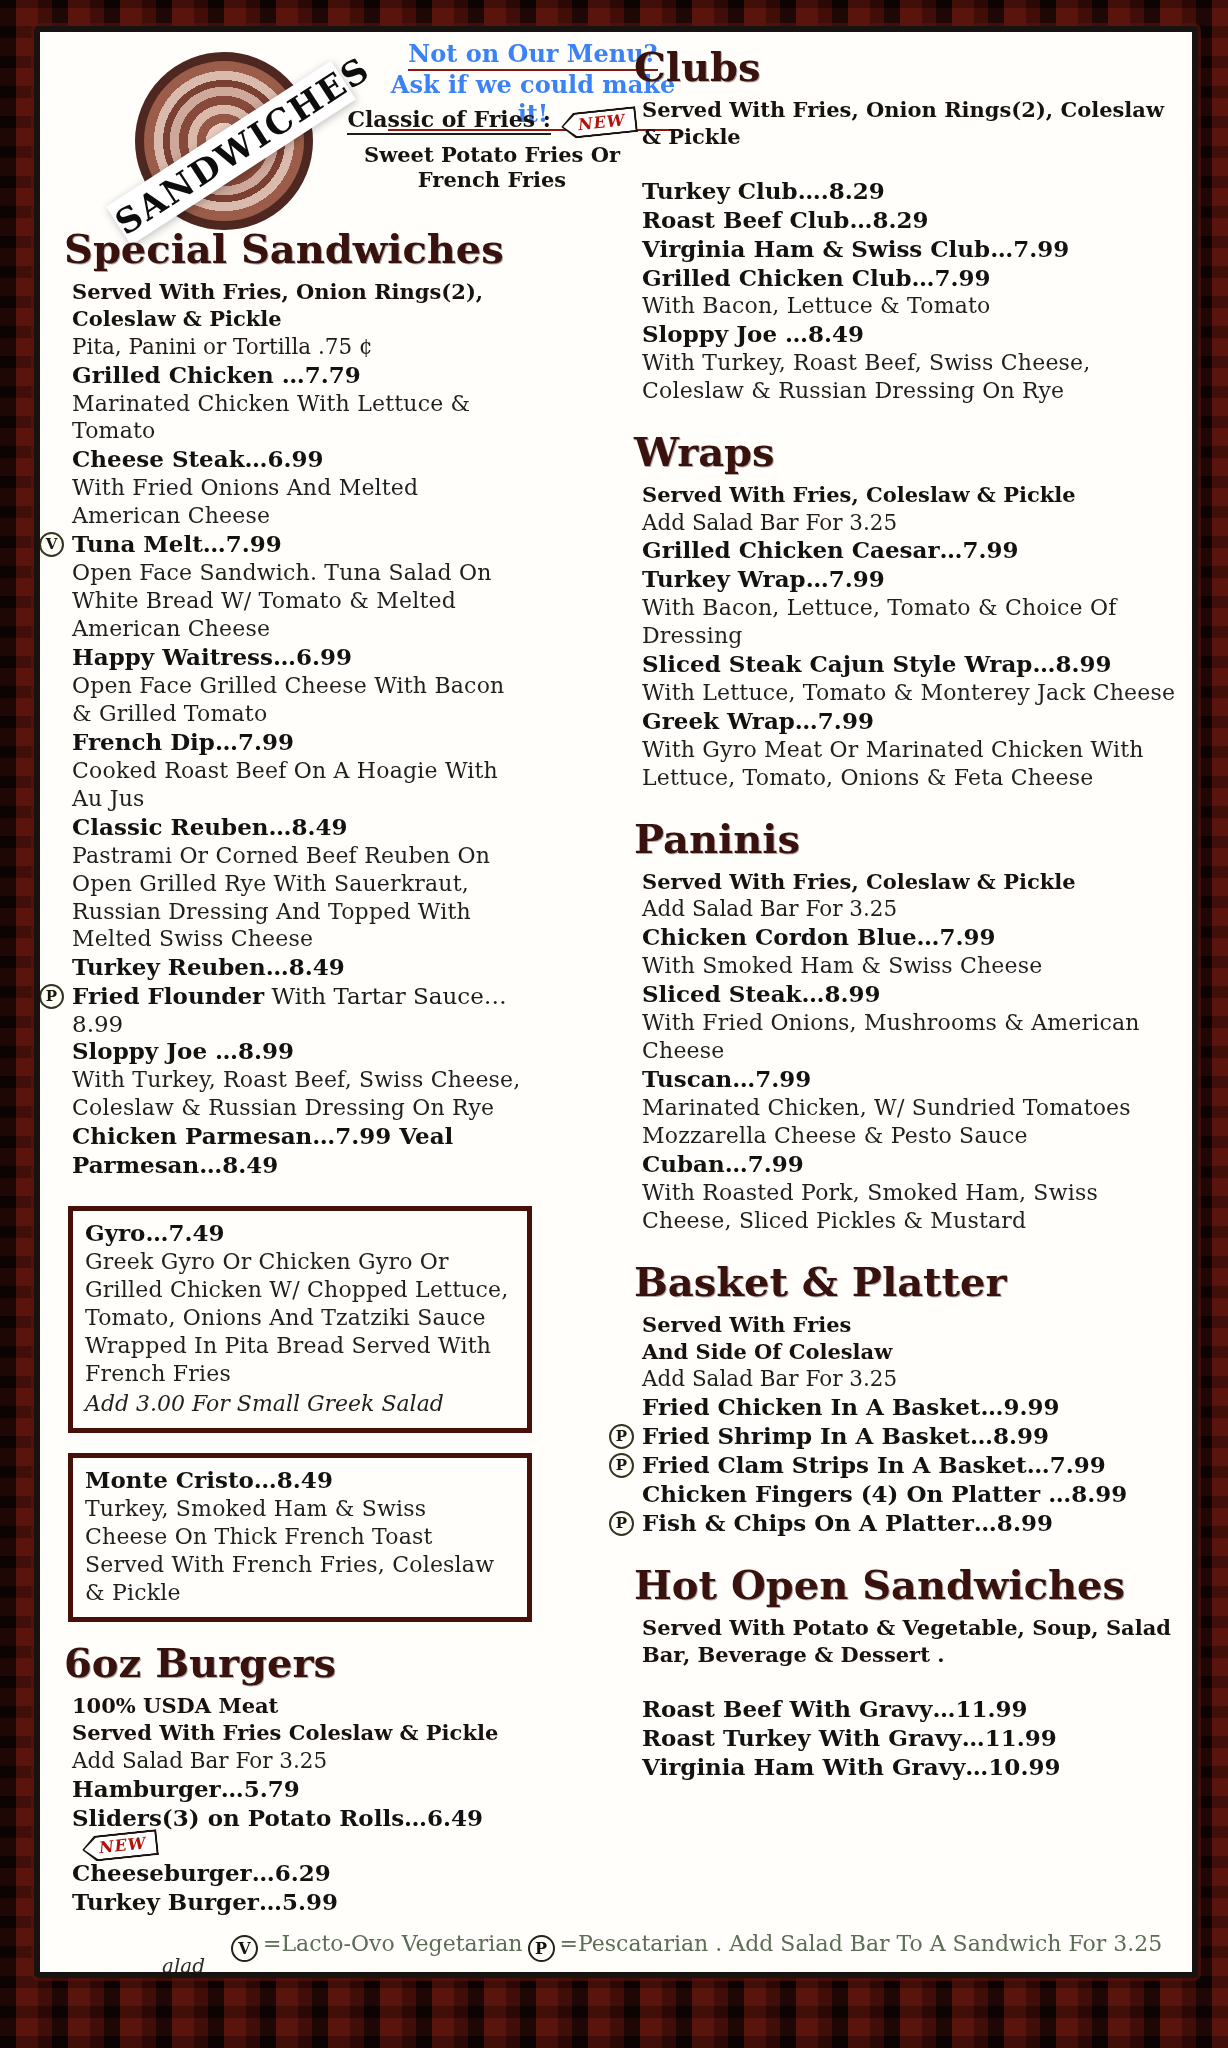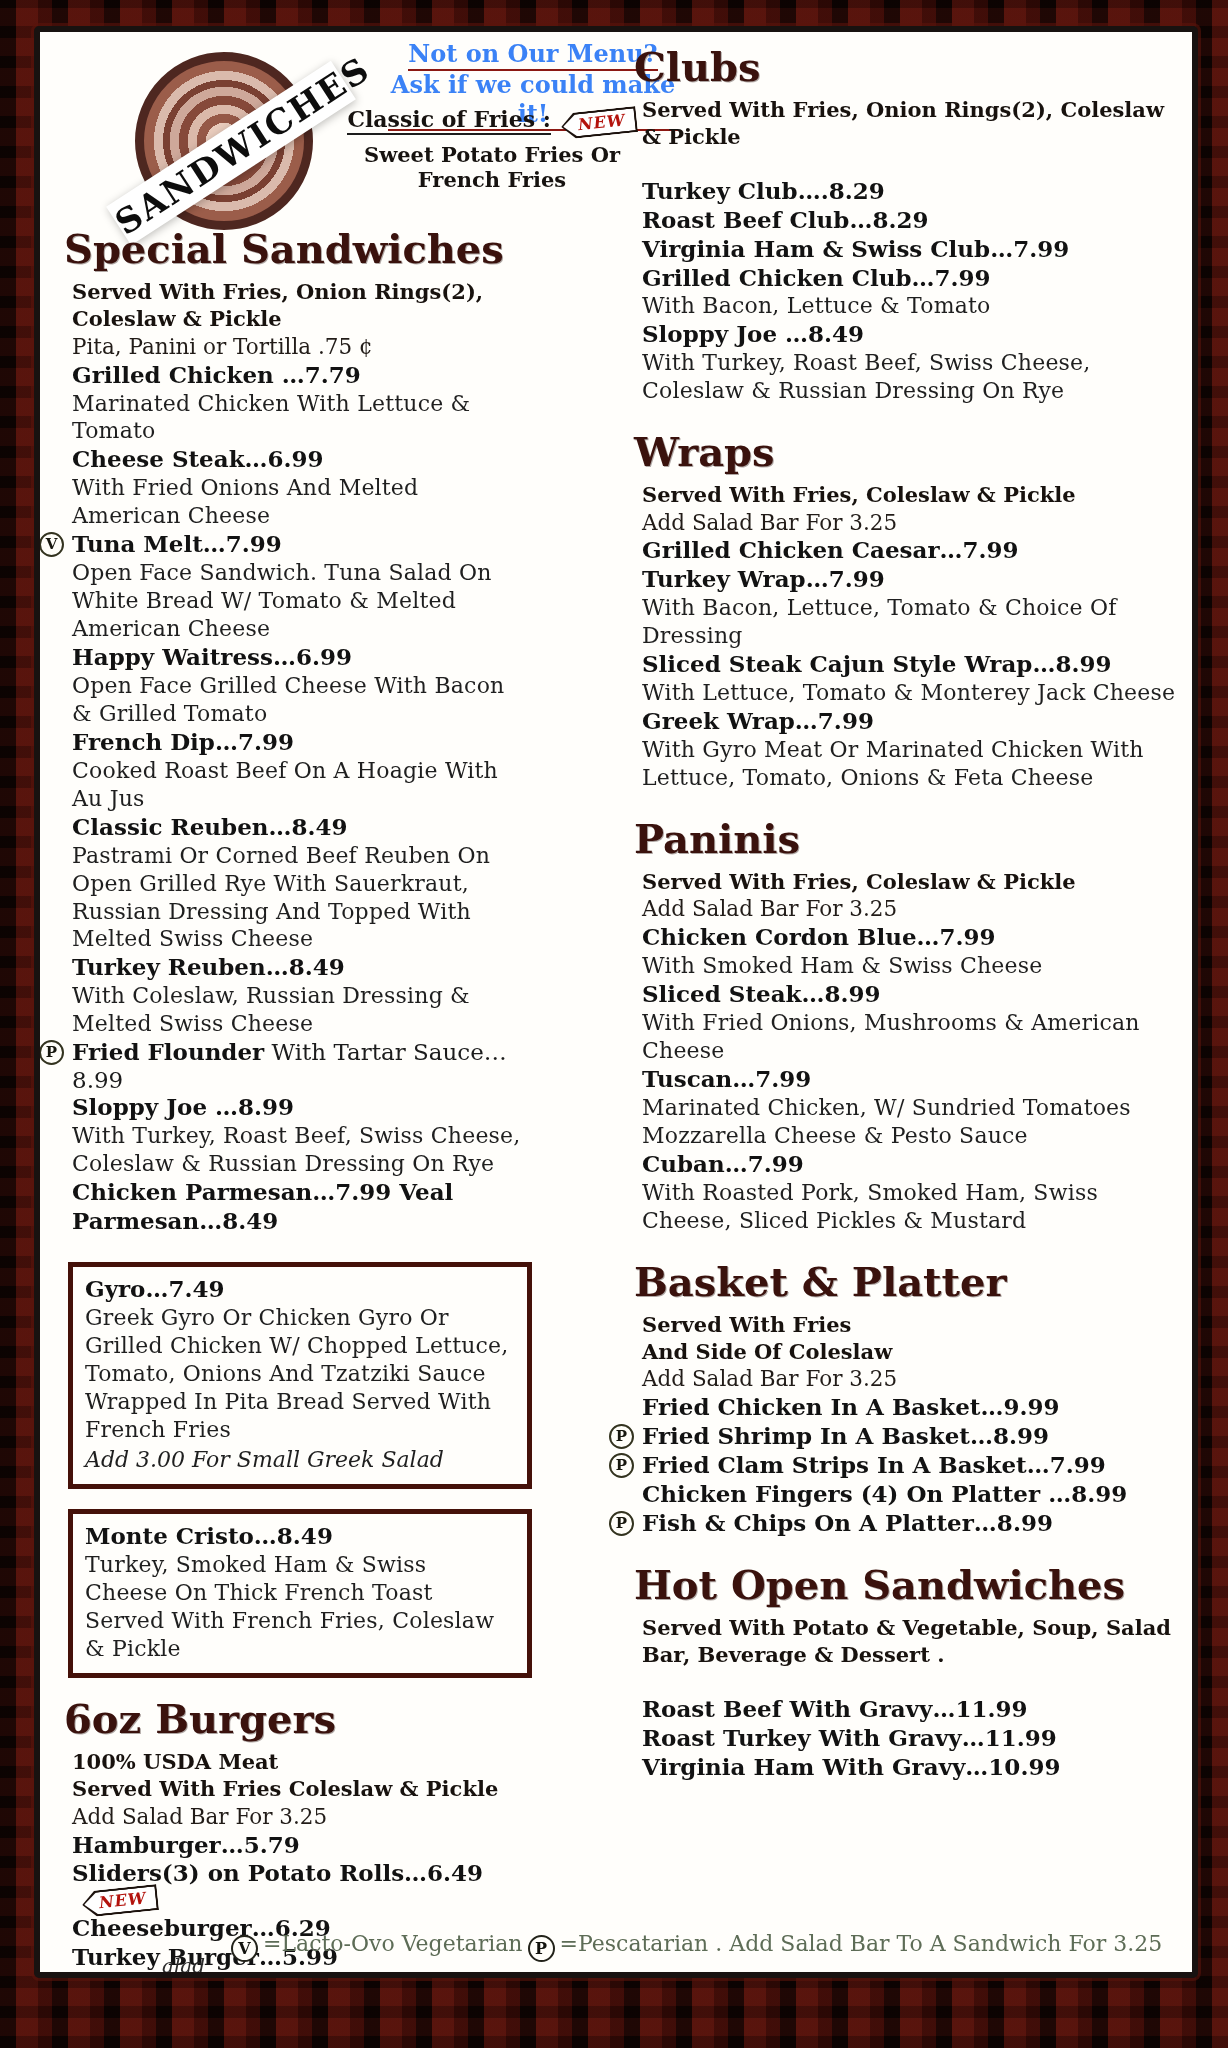--- a/index.html
+++ b/index.html
@@ -99,21 +99,21 @@
       <section class="menu-section">
         <h2 class="sec-title">Special Sandwiches</h2>
         <div class="sub bold">Served  With  Fries,  Onion Rings(2), Coleslaw &amp; Pickle</div>
         <div class="sub">Pita, Panini or Tortilla  .75 ¢</div>
         <div class="item"><span class="item-title">Grilled Chicken …7.79</span><div class="desc">Marinated Chicken With Lettuce &amp; Tomato</div></div>
         <div class="item"><span class="item-title">Cheese Steak…6.99</span><div class="desc">With Fried Onions And Melted American Cheese</div></div>
         <div class="item"><span class="vp">V</span><span class="item-title">Tuna Melt…7.99</span><div class="desc">Open Face Sandwich. Tuna Salad On White Bread W/ Tomato &amp; Melted American Cheese</div></div>
         <div class="item"><span class="item-title">Happy Waitress…6.99</span><div class="desc">Open Face Grilled Cheese With Bacon &amp; Grilled Tomato</div></div>
         <div class="item"><span class="item-title">French Dip…7.99</span><div class="desc">Cooked Roast Beef On A Hoagie With Au Jus</div></div>
         <div class="item"><span class="item-title">Classic Reuben…8.49</span><div class="desc">Pastrami Or Corned Beef  Reuben On Open Grilled Rye With Sauerkraut, Russian Dressing And Topped With Melted Swiss Cheese</div></div>
-        <div class="item"><span class="item-title">Turkey Reuben…8.49</span><div class="desc">With Coleslaw, Russian Dressing &amp; Melted Swiss Cheese</div></div>
+        <div class="item"><span class="item-title">Turkey Reuben…8.49</span></div>
         <div class="item"><span class="vp">P</span><span class="item-title">Fried Flounder</span><span class="item-title2"> With Tartar Sauce…8.99</span></div>
         <div class="item"><span class="item-title">Sloppy Joe …8.99</span><div class="desc">With Turkey, Roast Beef, Swiss Cheese, Coleslaw &amp; Russian Dressing On Rye</div></div>
         <div class="item"><span class="item-title">Chicken Parmesan…7.99 Veal Parmesan…8.49</span></div>
       </section>
       <section class="menu-section boxed">
         <div class="item"><span class="item-title">Gyro…7.49</span><div class="desc">Greek Gyro Or Chicken Gyro Or Grilled Chicken W/ Chopped Lettuce, Tomato, Onions And Tzatziki Sauce Wrapped In Pita Bread Served With French Fries</div><div class="inote">Add 3.00 For Small Greek Salad</div></div>
       </section>
       <section class="menu-section boxed">
         <div class="item"><span class="item-title">Monte Cristo…8.49</span><div class="desc">Turkey,  Smoked Ham &amp; Swiss Cheese On Thick French Toast Served With French Fries, Coleslaw &amp; Pickle</div></div>
       </section>

